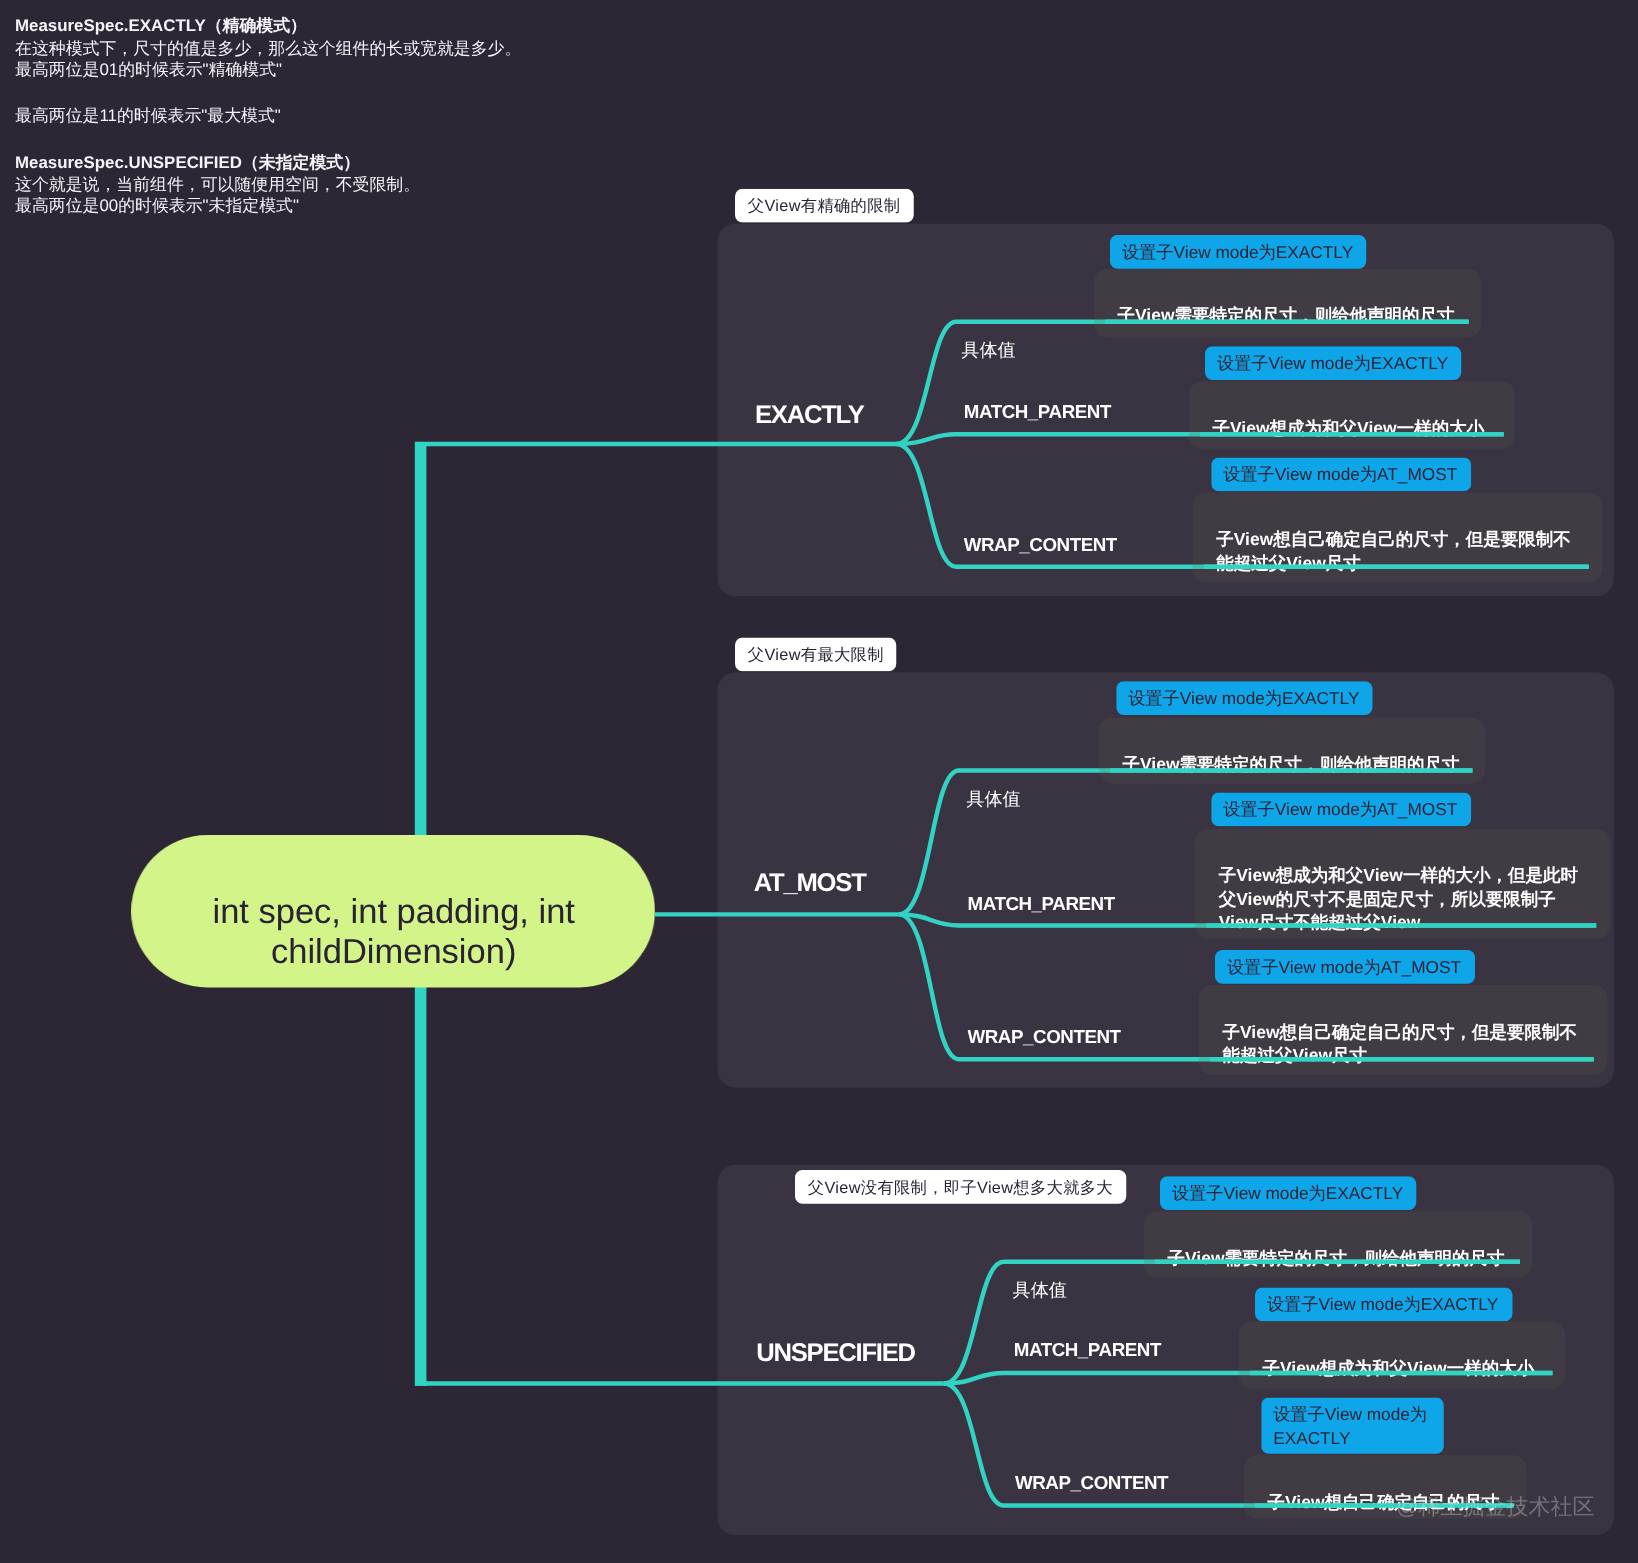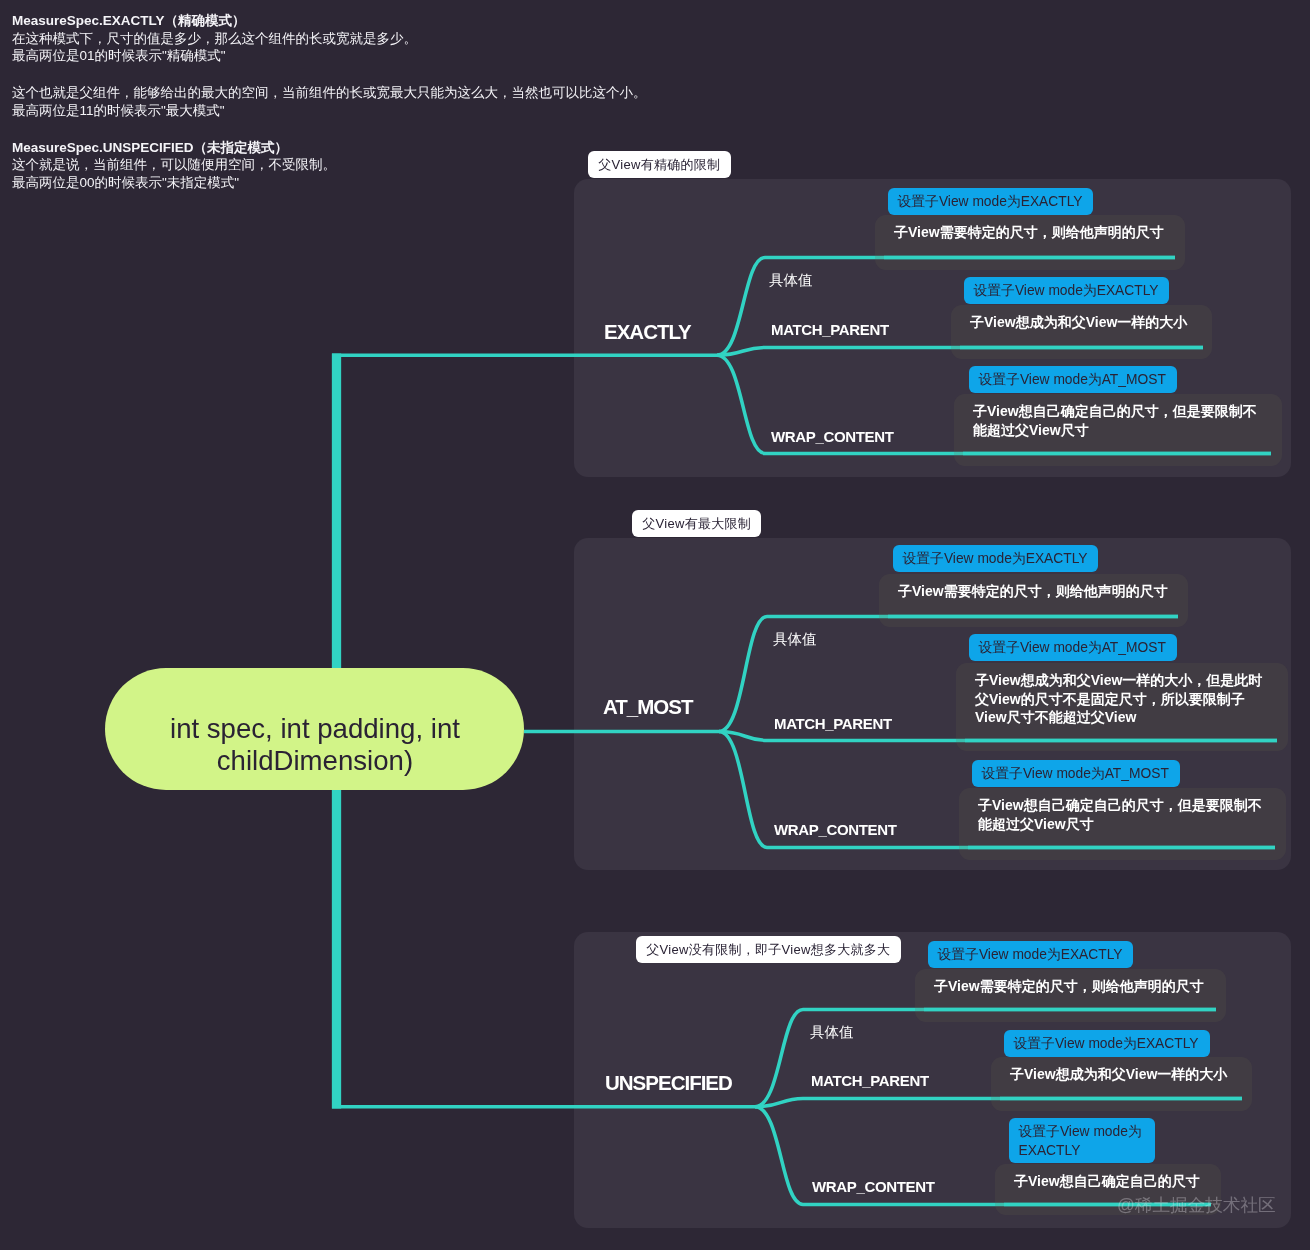--- a/index.html
+++ b/index.html
@@ -51,21 +51,21 @@
   }
   .sub-title.cn{font-weight:normal;font-size:14.5px;letter-spacing:0;margin-top:40px;}
   .leaf-badge{
     position:absolute;background:#0ea5e9;color:#2a2335;z-index:5;
     font-size:13.8px;line-height:19px;border-radius:6px;padding:4px 9.5px;
     box-sizing:border-box;
   }
   .leaf-card{
     position:absolute;background:rgba(96,95,78,0.185);border-radius:11px;z-index:2;
     color:#ffffff;font-weight:bold;font-size:14px;line-height:18.5px;
-    padding:8px 18px 0 19px;box-sizing:border-box;
+    padding:28px 18px 0 19px;box-sizing:border-box;
   }
   .watermark{
     position:absolute;z-index:7;color:rgba(233,231,238,.33);font-size:17.6px;
     line-height:20px;white-space:nowrap;
   }
   
   #stage .notes,#stage .root,#stage .root-label,#stage .root-label span,
   #stage .panel-tag,#stage .leaf-badge,#stage .leaf-card,
   #stage .branch-title,#stage .sub-title,#stage .watermark{
     transform:translateZ(0);will-change:transform;
@@ -75,21 +75,20 @@
 <body>
 
 <div id="stage">
   <div class="notes" id="notes">
       <div class="note-group">
         <div class="note-line head">MeasureSpec.EXACTLY（精确模式）</div>
         <div class="note-line">在这种模式下，尺寸的值是多少，那么这个组件的长或宽就是多少。</div>
         <div class="note-line">最高两位是01的时候表示"精确模式"</div>
       </div>
       <div class="note-group">
-        <div class="note-line">这个也就是父组件，能够给出的最大的空间，当前组件的长或宽最大只能为这么大，当然也可以比这个小。</div>
         <div class="note-line">最高两位是11的时候表示"最大模式"</div>
       </div>
       <div class="note-group">
         <div class="note-line head">MeasureSpec.UNSPECIFIED（未指定模式）</div>
         <div class="note-line">这个就是说，当前组件，可以随便用空间，不受限制。</div>
         <div class="note-line">最高两位是00的时候表示"未指定模式"</div>
       </div>
     </div>
   <svg class="links links-under" id="links">
       <path d="M336.5 353.5 L336.5 1108.5" fill="none" stroke="#31d3c3" stroke-width="9.3" stroke-linecap="butt"></path>
@@ -127,21 +126,21 @@
       <div class="sub-title cn" style="left: 769px; top: 231.2px;">具体值</div>
       <div class="leaf-card" style="left: 875px; top: 215px; width: 310px; height: 55px;">子View需要特定的尺寸，则给他声明的尺寸</div>
       <div class="leaf-badge" style="left: 888px; top: 188px; width: 205px; height: 27px;">设置子View mode为EXACTLY</div>
       <div class="sub-title" style="left: 771px; top: 320.7px;">MATCH_PARENT</div>
       <div class="leaf-card" style="left: 951px; top: 305px; width: 261px; height: 54px;">子View想成为和父View一样的大小</div>
       <div class="leaf-badge" style="left: 964px; top: 277px; width: 205px; height: 27px;">设置子View mode为EXACTLY</div>
       <div class="sub-title" style="left: 771px; top: 427.7px;">WRAP_CONTENT</div>
       <div class="leaf-card" style="left: 954px; top: 394px; width: 328px; height: 72px;">子View想自己确定自己的尺寸，但是要限制不能超过父View尺寸</div>
       <div class="leaf-badge" style="left: 969px; top: 366px; width: 208px; height: 27px;">设置子View mode为AT_MOST</div>
       <div class="panel" style="left: 574px; top: 538px; width: 717px; height: 332px;"></div>
-      <div class="panel-tag" style="left: 588px; top: 510px; margin-left: 44px;">父View有最大限制</div>
+      <div class="panel-tag" style="left: 588px; top: 510px;">父View有最大限制</div>
       <div class="branch-title" style="left: 603px; top: 695.4px;">AT_MOST</div>
       <div class="sub-title cn" style="left: 773px; top: 590.2px;">具体值</div>
       <div class="leaf-card" style="left: 879px; top: 574px; width: 309px; height: 53px;">子View需要特定的尺寸，则给他声明的尺寸</div>
       <div class="leaf-badge" style="left: 893px; top: 545px; width: 205px; height: 27px;">设置子View mode为EXACTLY</div>
       <div class="sub-title" style="left: 774px; top: 714.7px;">MATCH_PARENT</div>
       <div class="leaf-card" style="left: 956px; top: 663px; width: 332px; height: 88px;">子View想成为和父View一样的大小，但是此时父View的尺寸不是固定尺寸，所以要限制子View尺寸不能超过父View</div>
       <div class="leaf-badge" style="left: 969px; top: 634px; width: 208px; height: 27px;">设置子View mode为AT_MOST</div>
       <div class="sub-title" style="left: 774px; top: 820.7px;">WRAP_CONTENT</div>
       <div class="leaf-card" style="left: 959px; top: 788px; width: 327px; height: 72px;">子View想自己确定自己的尺寸，但是要限制不能超过父View尺寸</div>
       <div class="leaf-badge" style="left: 972px; top: 760px; width: 208px; height: 27px;">设置子View mode为AT_MOST</div>

